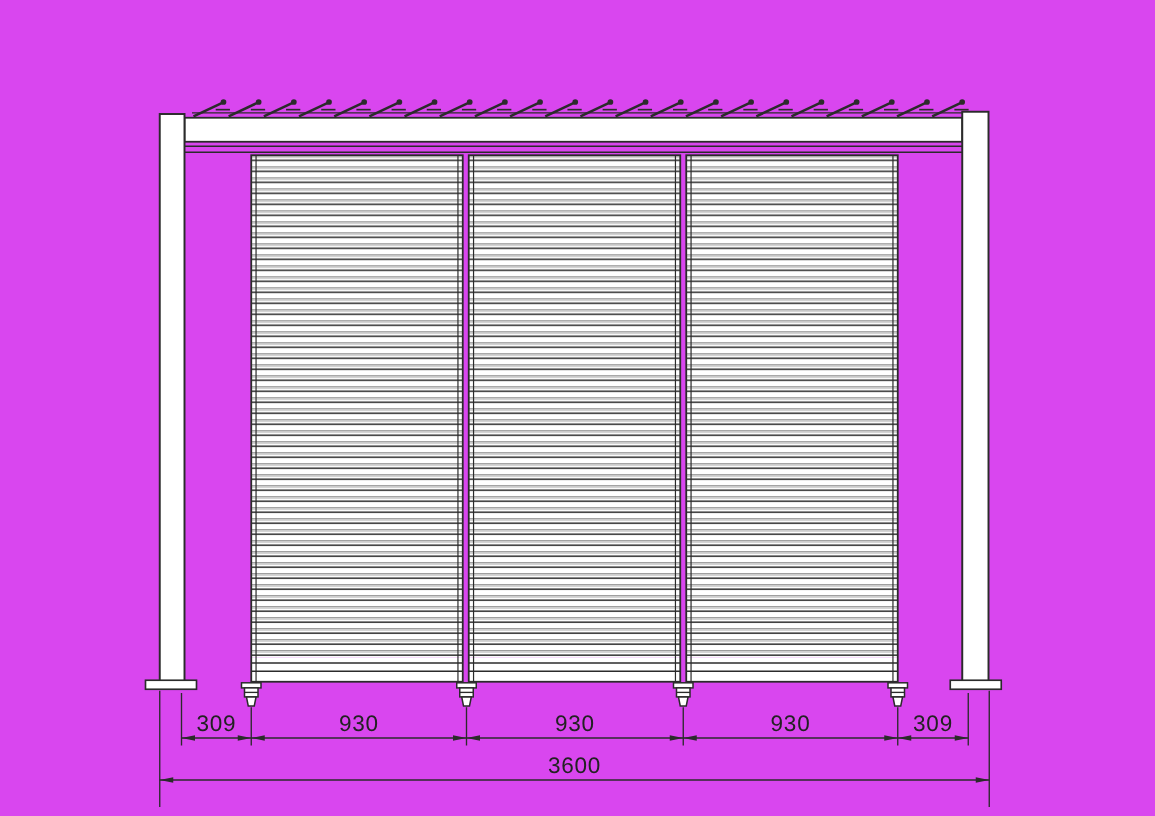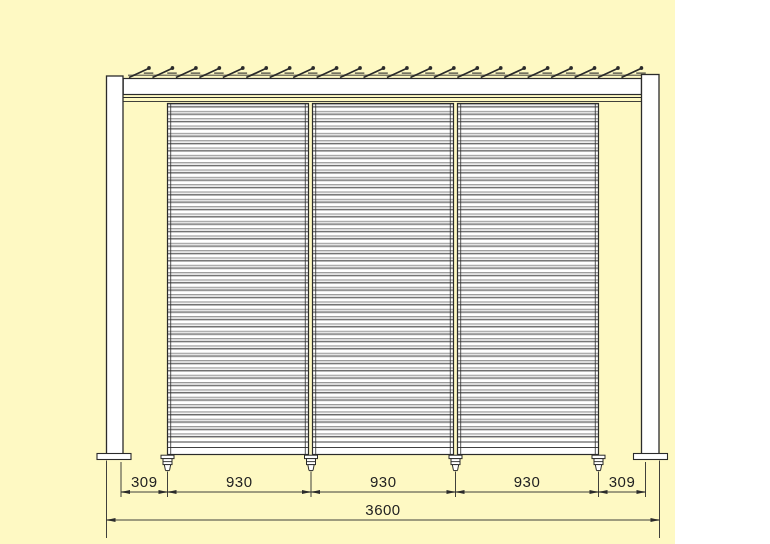--- a/index.html
+++ b/index.html
@@ -1,17 +1,17 @@
 <!DOCTYPE html>
 <html><head>
 <meta charset="utf-8">
 <style>
   html,body{margin:0;padding:0;background:#ffffff;}
   body{width:770px;height:544px;overflow:hidden;font-family:"Liberation Sans",sans-serif;}
-  #canvas{position:relative;width:675px;height:544px;background:#fef9c3;}
+  #canvas{position:relative;width:770px;height:544px;background:#d946ef;}
   svg{display:block;}
   .dim-text{fill:#222222;font-family:"Liberation Sans",sans-serif;font-size:15px;letter-spacing:0.5px;text-anchor:middle;}
   .stroke{stroke:#2b2b2b;fill:none;}
   .whitefill{fill:#ffffff;stroke:#2b2b2b;}
 </style>
 </head>
 <body>
 
 <div id="canvas">
 <svg width="770" height="544" viewBox="0 0 770 544">

